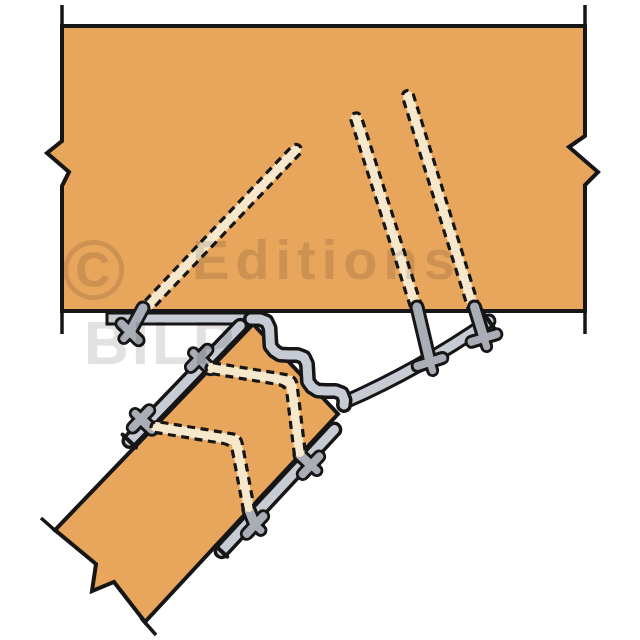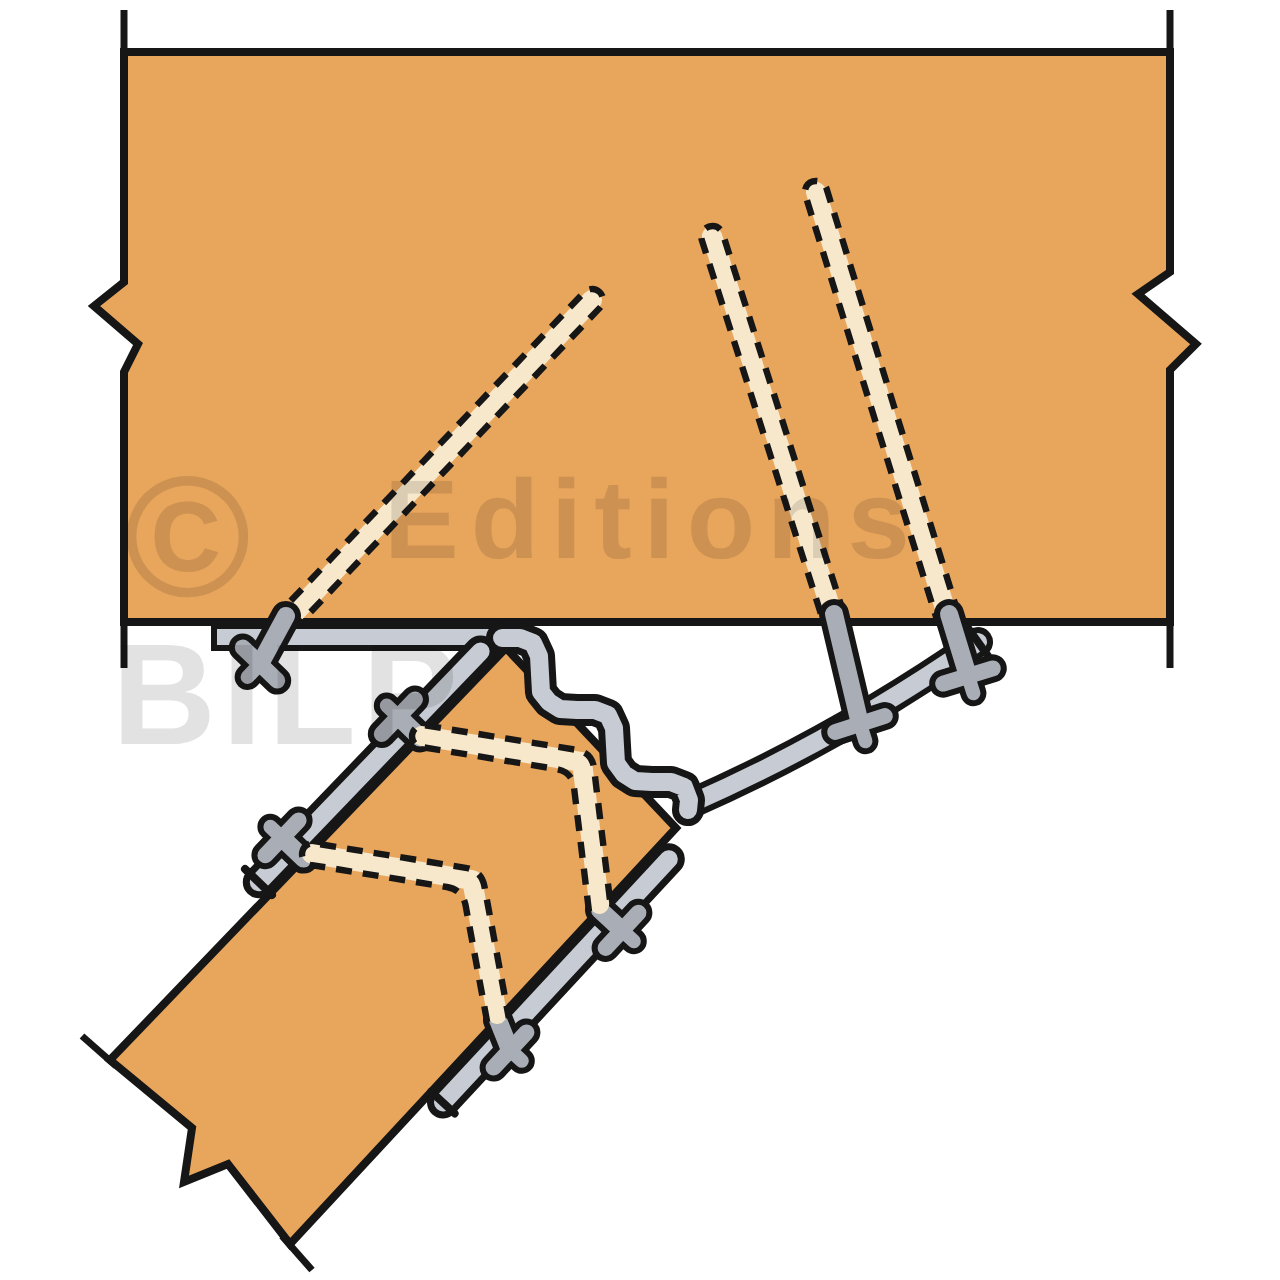--- a/index.html
+++ b/index.html
@@ -23,21 +23,21 @@
   .ov-m{stroke:var(--metal-mid);fill:none;stroke-linecap:round;stroke-linejoin:round;}
   .cream{stroke:var(--nail-cream);fill:none;stroke-linecap:round;stroke-linejoin:round;}
   .dash{stroke:var(--outline);fill:none;stroke-width:3.2;stroke-dasharray:8 5.5;stroke-linecap:butt;}
 
   
   .watermark{position:absolute;inset:0;pointer-events:none;mix-blend-mode:multiply;
     color:var(--watermark);font-weight:700;line-height:1;}
   .watermark span{position:absolute;white-space:nowrap;}
   .wm-copy{left:62px;top:226px;font-size:86px;}
   .wm-editions{left:192px;top:216px;font-size:56px;letter-spacing:6px;margin-top:16px;}
-  .wm-bilp{left:56px;top:312px;font-size:72px;letter-spacing:3px;}
+  .wm-bilp{left:84px;top:312px;font-size:62px;letter-spacing:3px;}
 </style>
 </head>
 <body>
 
 <div class="stage">
 
   <svg width="640" height="640" viewBox="0 0 640 640">
     <defs>
       <clipPath id="beamClip">
         <polygon points="62,26 585,26 585,136 569,147 598,172 585,185 585,311 62,311 62,186 69,172 47,153 62,141"></polygon>

